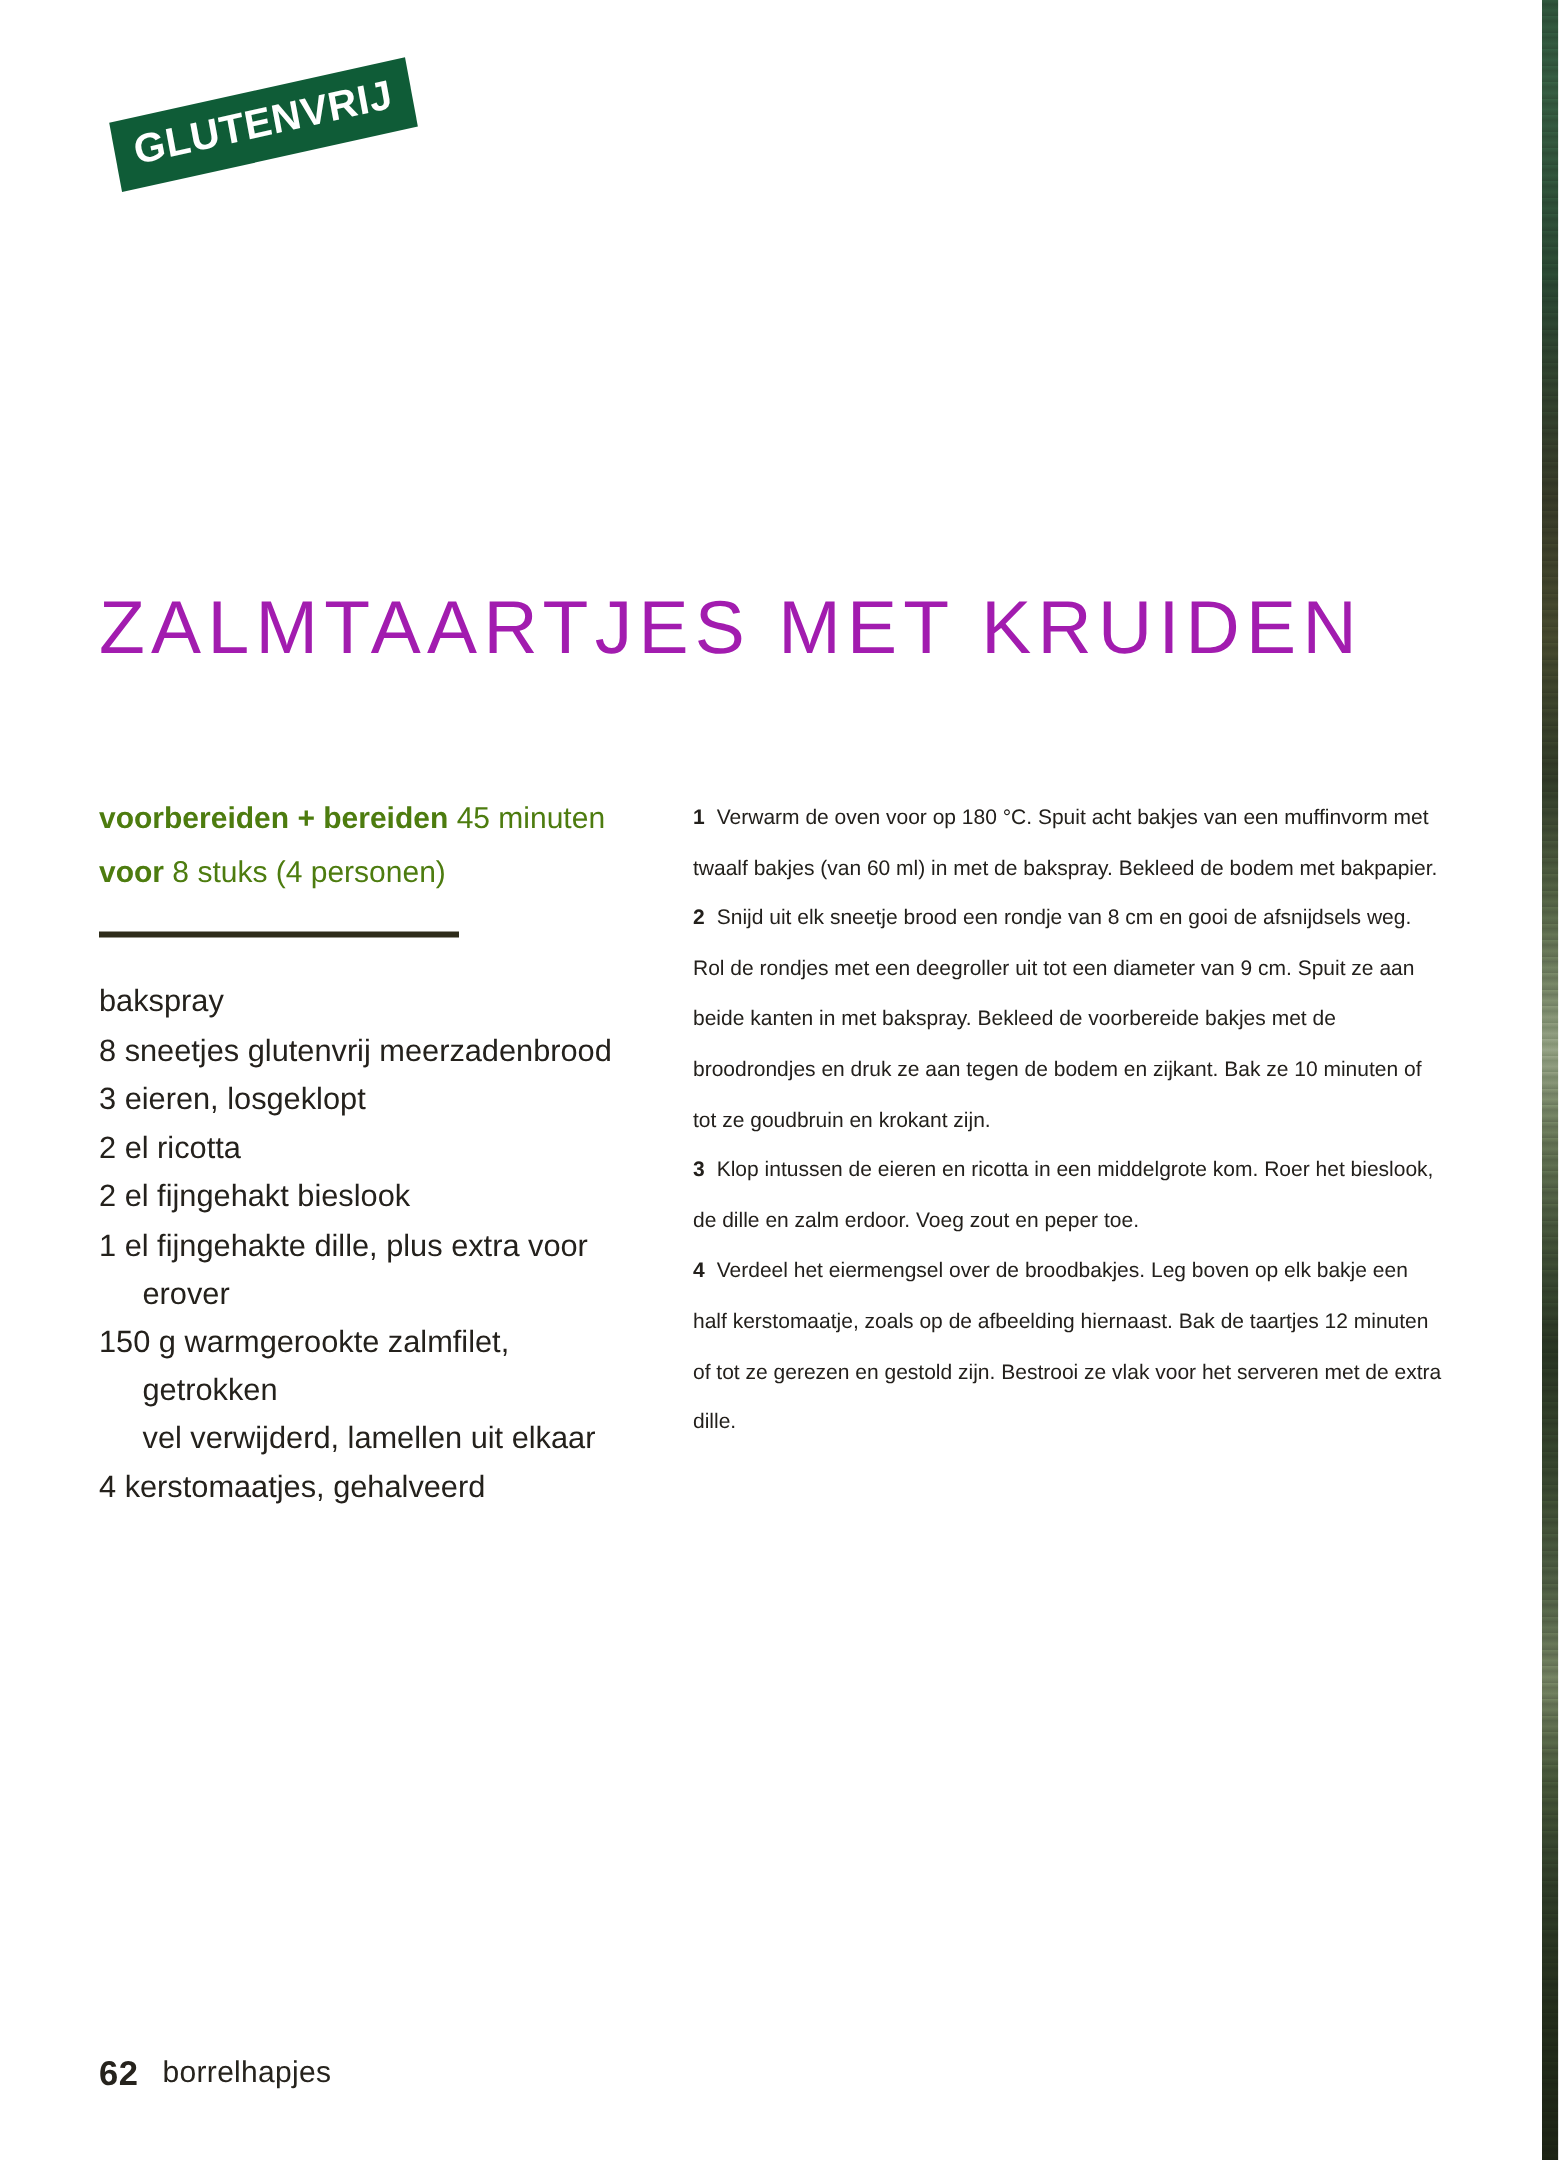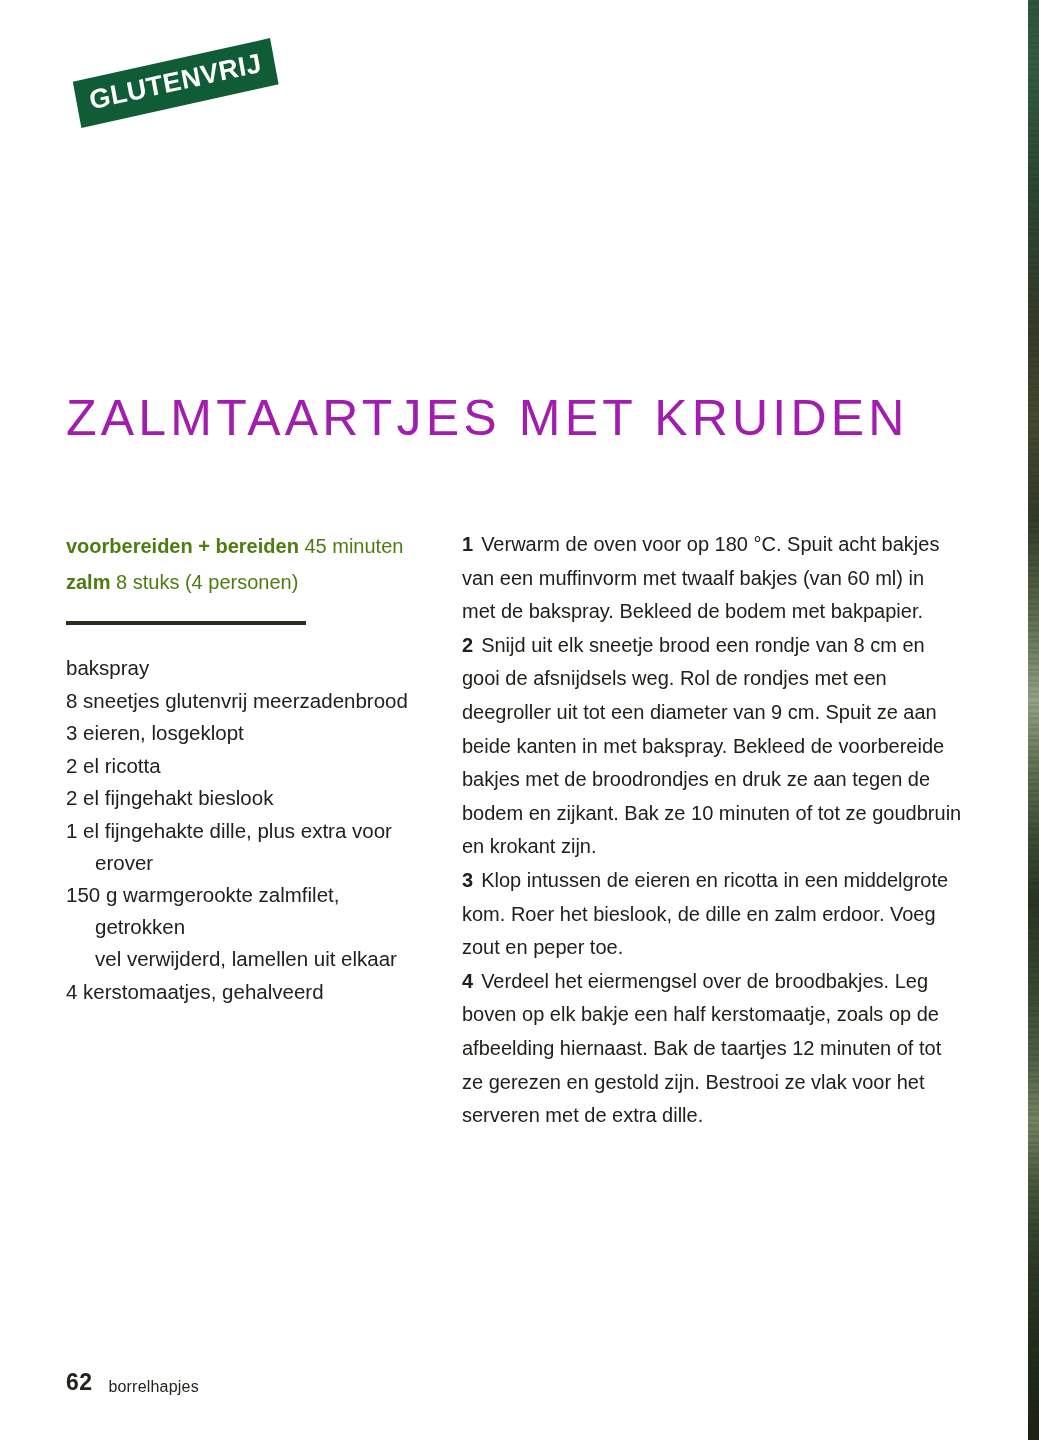--- a/index.html
+++ b/index.html
@@ -163,50 +163,50 @@
     margin: 0 0 0.5px 0;
     padding: 0;
   }
   .ingredients li .cont {
     display: block;
     padding-left: 29px;
   }
 
   
   .steps {
-    font-size: 20px;
+    font-size: 14px;
     line-height: 33.6px;
     color: #23201c;
   }
   .step {
     margin: 0;
     text-align: left;
   }
   .step .num {
     font-weight: bold;
     margin-right: 8px;
   }
 
   
   .footer {
     position: absolute;
     left: 66px;
     bottom: 44px;
     display: flex;
-    align-items: flex-end;
+    align-items: center;
     gap: 16px;
     color: #26231d;
   }
   .footer .pageno {
     font-size: 23px;
     font-weight: bold;
     letter-spacing: 0.4px;
   }
   .footer .chapter {
-    font-size: 16px;
+    font-size: 20px;
     font-weight: normal;
     letter-spacing: 0.2px;
   }
 </style>
 </head>
 <body>
 
 <div class="page">
 
   <div class="photo-gutter"></div>
@@ -221,21 +221,21 @@
   <div class="columns">
 
     <div class="col-left">
 
       <div class="meta">
         <div class="meta-line">
           <span class="lbl">voorbereiden + bereiden</span>
           <span>45 minuten</span>
         </div>
         <div class="meta-line">
-          <span class="lbl">zalm</span>
+          <span class="lbl">voor</span>
           <span>8 stuks (4 personen)</span>
         </div>
       </div>
 
       <div class="divider"></div>
 
       <ul class="ingredients" id="ingredients-list">
           <li><span>bakspray</span></li>
           <li><span>8 sneetjes glutenvrij meerzadenbrood</span></li>
           <li><span>3 eieren, losgeklopt</span></li>

